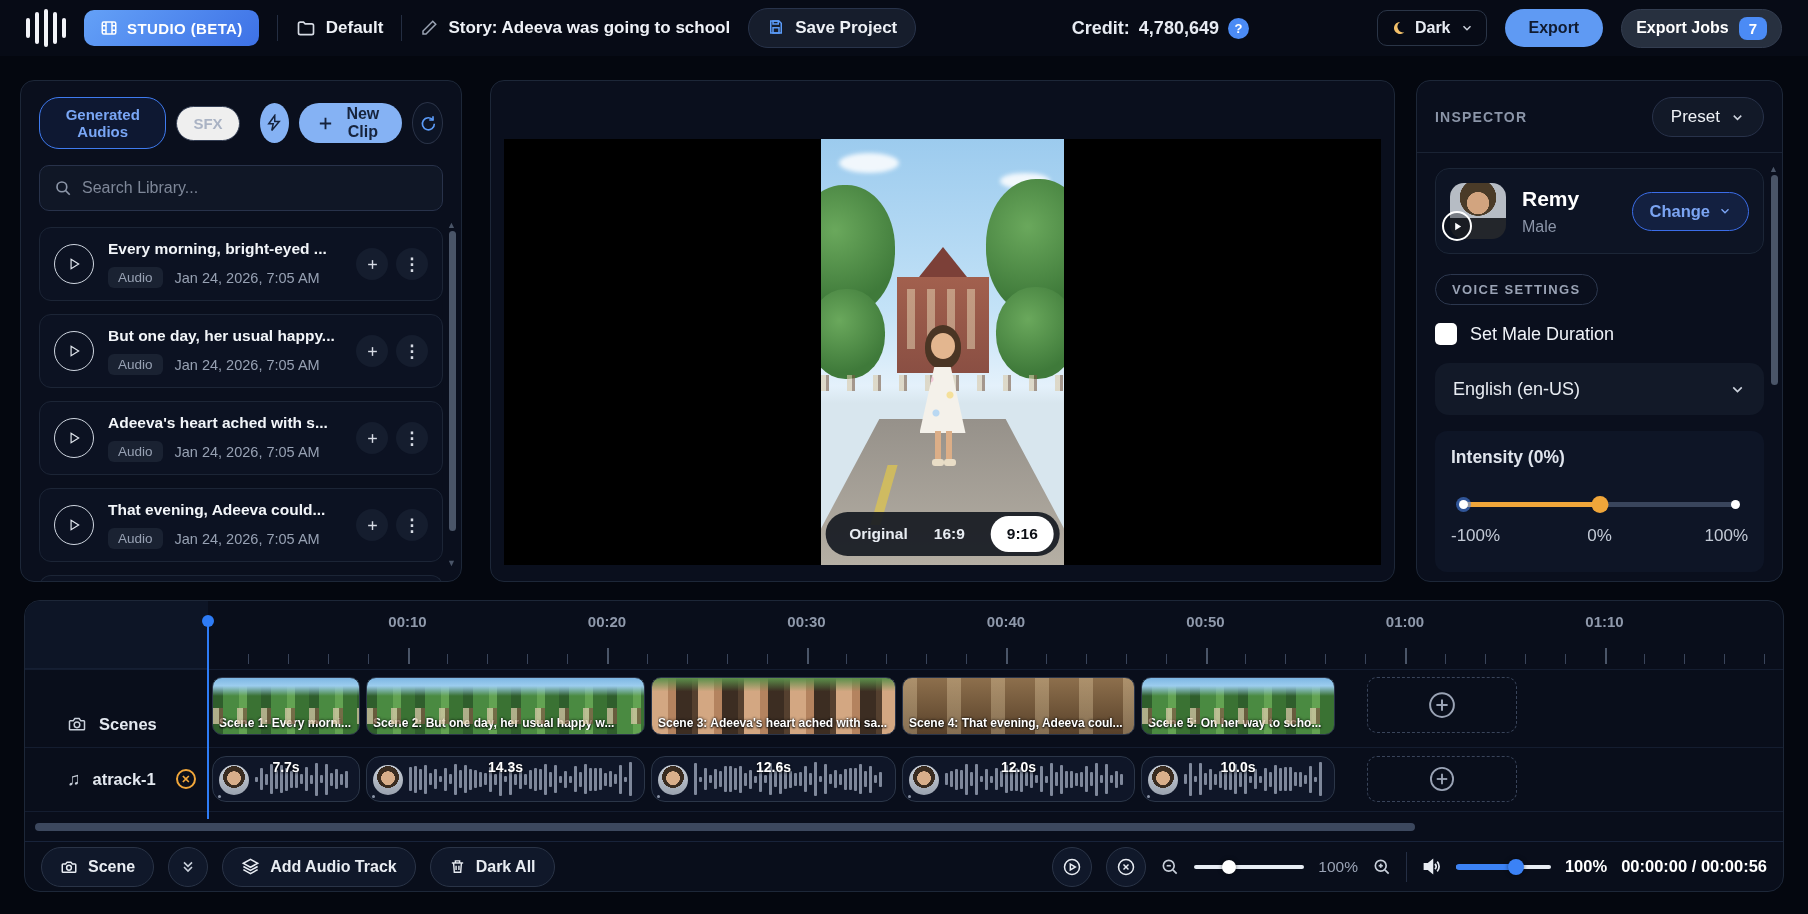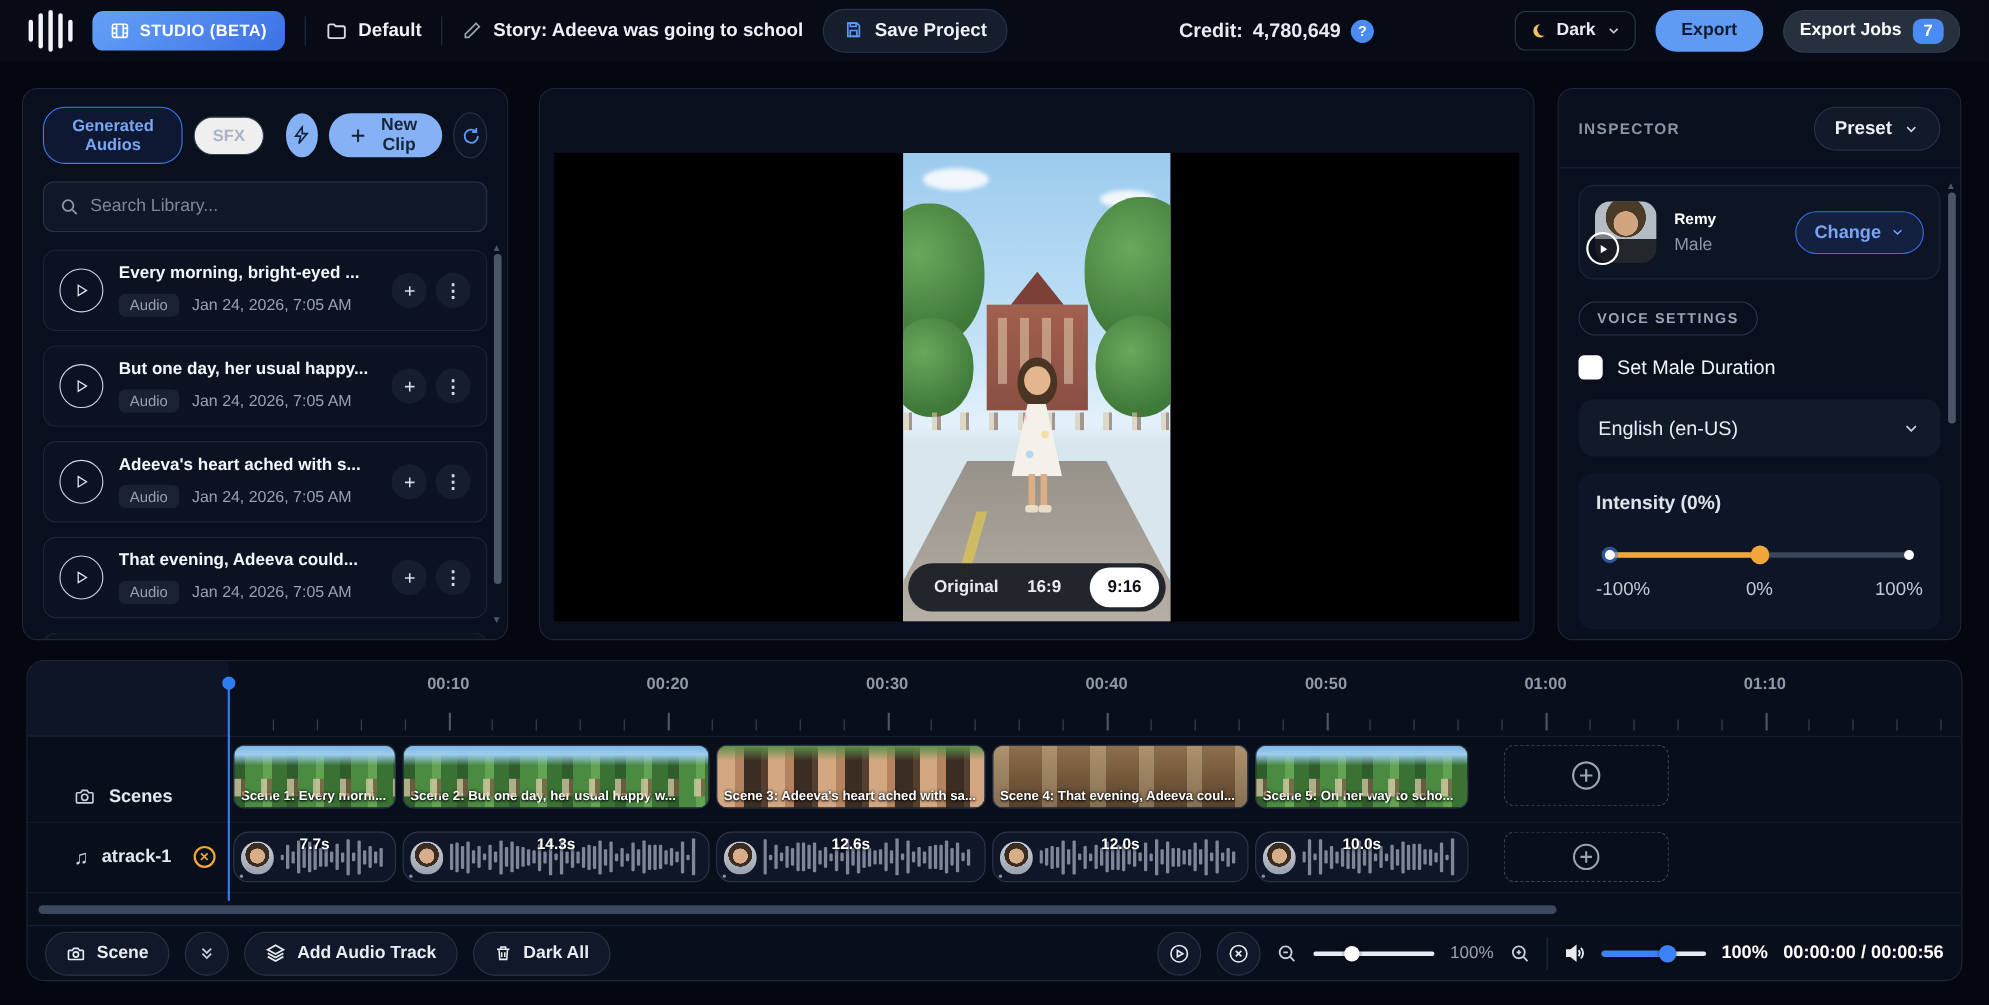--- a/index.html
+++ b/index.html
@@ -122,31 +122,31 @@
     display:flex;align-items:center;gap:26px;background:rgba(22,26,34,.92);border-radius:24px;
     padding:0 6px 0 24px}
   .aspect-opt{font-size:15.5px;font-weight:700;color:#e8ecf2;cursor:pointer}
   .aspect-opt.selected{background:#fff;color:#0c0f15;border-radius:20px;padding:9px 16px}
 
   
   .inspector{left:1416px;top:80px;width:367px;height:502px;padding:16px 18px;overflow:hidden}
   .insp-head{display:flex;align-items:center;justify-content:space-between}
   .insp-title{font-size:14px;font-weight:700;letter-spacing:1.2px;color:var(--muted)}
   .preset-btn{display:flex;align-items:center;gap:10px;background:#121928;border:1px solid #28324a;
-    border-radius:22px;padding:9px 18px;font-size:17px;font-weight:700;color:#eef1f6;cursor:pointer}
+    border-radius:22px;padding:9px 18px;font-size:17px;font-weight:400;color:#eef1f6;cursor:pointer}
   .insp-divider{margin:15px -18px 0;border-top:1px solid #1a2334}
   .voice-card{margin-top:15px;background:#0d1424;border:1px solid #1c2637;border-radius:14px;
     padding:14px;display:flex;align-items:center;gap:16px;position:relative}
   .avatar{position:relative;flex:0 0 auto;width:56px;height:56px;border-radius:14px;
     background:radial-gradient(circle at 50% 36%,#d2a47f 0 24%,transparent 25%),
                radial-gradient(circle at 50% 26%,#4a3b28 0 36%,transparent 37%),
                linear-gradient(180deg,#b6bcc4 0 62%,#23262b 62%)}
   .play-overlay{position:absolute;left:-8px;bottom:-2px;width:30px;height:30px;border-radius:50%;
     border:2.5px solid #fff;background:rgba(10,12,16,.35);display:flex;align-items:center;justify-content:center}
-  .voice-name{font-size:14px;font-weight:800;color:#fff}
+  .voice-name{font-size:21px;font-weight:800;color:#fff}
   .voice-gender{margin-top:7px;font-size:16px;color:var(--muted)}
   .change-btn{margin-left:auto;display:flex;align-items:center;gap:8px;border:1.5px solid #3b6de8;
     background:rgba(36,64,138,.28);color:#7ba4f2;border-radius:22px;padding:9px 16px;
     font-size:16.5px;font-weight:600;cursor:pointer}
   .vs-label{display:inline-block;margin-top:20px;border:1px solid #2c374e;border-radius:16px;
     padding:7px 16px;font-size:13px;font-weight:600;letter-spacing:1.4px;color:#9aa3b5}
   .fixed-row{margin-top:18px;display:flex;align-items:center;gap:13px}
   .checkbox{width:22px;height:22px;border-radius:5px;background:#fff;cursor:pointer}
   .fixed-label{font-size:18px;color:#f0f3f8}
   .lang-select{margin-top:18px;height:52px;background:#121928;border-radius:14px;display:flex;

